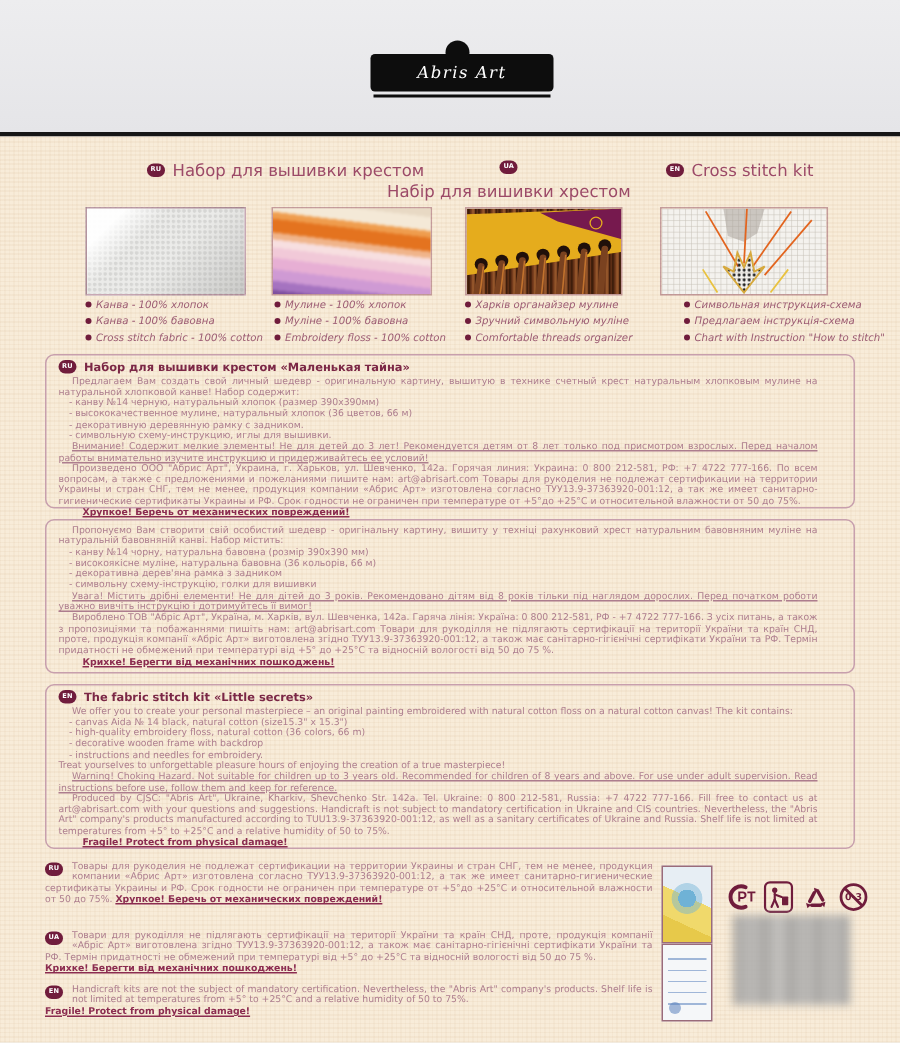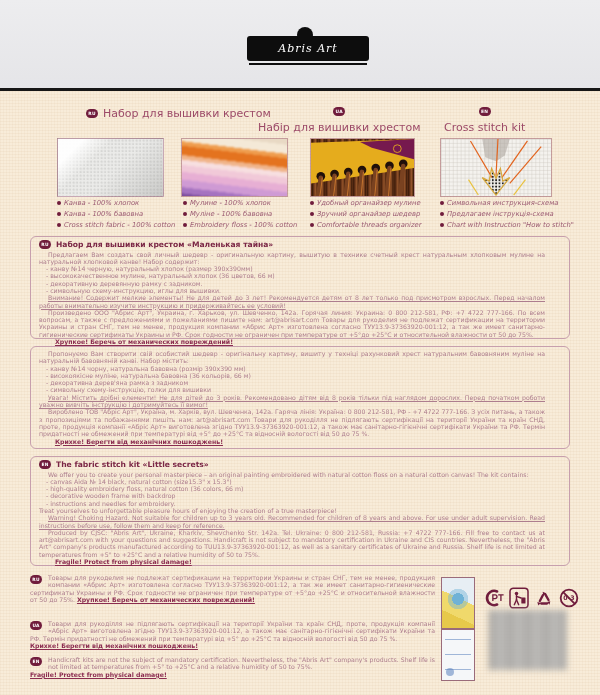--- a/index.html
+++ b/index.html
@@ -19,40 +19,40 @@
   .package{position:relative;height:604px;background-color:#f8ecd9;
     background-image:repeating-linear-gradient(0deg,rgba(205,170,130,.10) 0 1px,transparent 1px 3px),
                      repeating-linear-gradient(90deg,rgba(205,170,130,.08) 0 1px,transparent 1px 3px);}
 
   .badge{display:inline-flex;align-items:center;justify-content:center;flex:0 0 auto;
          background:#701c3c;color:#fff;font-weight:bold;font-size:4.4px;
          width:12px;height:8.5px;border-radius:4.5px;letter-spacing:.2px;}
 
   .hdr{position:absolute;top:16px;display:flex;align-items:center;gap:5px;
        font-size:11px;color:#9c4a68;white-space:nowrap;}
-  .hdr-ru{left:54px;padding-left:32px;} .hdr-ua{left:258px;flex-direction:column;} .hdr-en{left:444px;flex-direction:column;}
+  .hdr-ru{left:66px;padding-left:32px;} .hdr-ua{left:258px;flex-direction:column;} .hdr-en{left:444px;}
 
   .img{position:absolute;top:47px;height:59px;border:1px solid rgba(112,28,60,.38);box-sizing:border-box;overflow:hidden;}
   .img svg{display:block;width:100%;height:100%;}
   .img-canvas{left:57px;width:107px;
     background:
       linear-gradient(135deg,rgba(255,255,255,.95) 0 16%,rgba(255,255,255,0) 34%),
       linear-gradient(315deg,rgba(150,150,148,.38),transparent 45%),
       radial-gradient(circle at 1.6px 1.6px,#d6d6d4 1px,transparent 1.4px),#ebebe9;
     background-size:auto,auto,3.5px 3.5px,auto;}
   .img-floss{left:181px;width:107px;}
   .floss-fill{position:absolute;inset:-3px;filter:blur(1.1px);
     background:linear-gradient(7deg,#7d4f9e 0 8%,#a573c0 8% 16%,#cf9ad4 16% 26%,#e7afd4 26% 36%,
       #f1c9d8 36% 45%,#f7dfe0 45% 52%,#f0b48a 52% 58%,#e4731f 58% 70%,#ef9d4e 70% 76%,
       #f4e9d7 76% 88%,#e8d9c4 88% 100%);}
   .img-organizer{left:310px;width:105px;}
   .img-chart{left:440px;width:112px;}
 
   .feat{position:absolute;top:107px;font-size:6.8px;line-height:10.8px;color:#9b5a72;white-space:nowrap;}
-  .feat-1{left:57px;} .feat-2{left:183px;} .feat-3{left:310px;} .feat-4{left:440px;}
+  .feat-1{left:57px;} .feat-2{left:183px;} .feat-3{left:310px;} .feat-4{left:456px;}
   .feat .row{display:flex;align-items:center;gap:3px;font-style:italic;}
   .dot{width:4px;height:4px;border-radius:50%;background:#701c3c;flex:0 0 auto;}
 
   .box{position:absolute;left:30px;width:540px;border:1px solid #c79fad;border-radius:6px;
        padding:3px 24px 2px 8px;box-sizing:border-box;
        font-size:6.2px;line-height:7.3px;color:#ad7d8e;text-align:justify;}
   .box-ru{top:145px;height:103px;}
   .box-ua{top:255px;height:103px;}
   .box-en{top:365px;height:110px;}
   .box-title{display:flex;align-items:center;gap:5px;margin:0 0 1.5px 0;}
@@ -211,25 +211,25 @@
           <span>Муліне - 100% бавовна</span>
         </div>
       <div class="row">
           <span class="dot"></span>
           <span>Embroidery floss - 100% cotton</span>
         </div>
     </div>
     <div class="feat feat-3">
       <div class="row">
           <span class="dot"></span>
-          <span>Удобный органайзер мулине</span>
-        </div>
-      <div class="row">
-          <span class="dot"></span>
-          <span>Зручний органайзер шедевр</span>
+          <span>Харків органайзер мулине</span>
+        </div>
+      <div class="row">
+          <span class="dot"></span>
+          <span>Зручний символьную муліне</span>
         </div>
       <div class="row">
           <span class="dot"></span>
           <span>Comfortable threads organizer</span>
         </div>
     </div>
     <div class="feat feat-4">
       <div class="row">
           <span class="dot"></span>
           <span>Символьная инструкция-схема</span>

